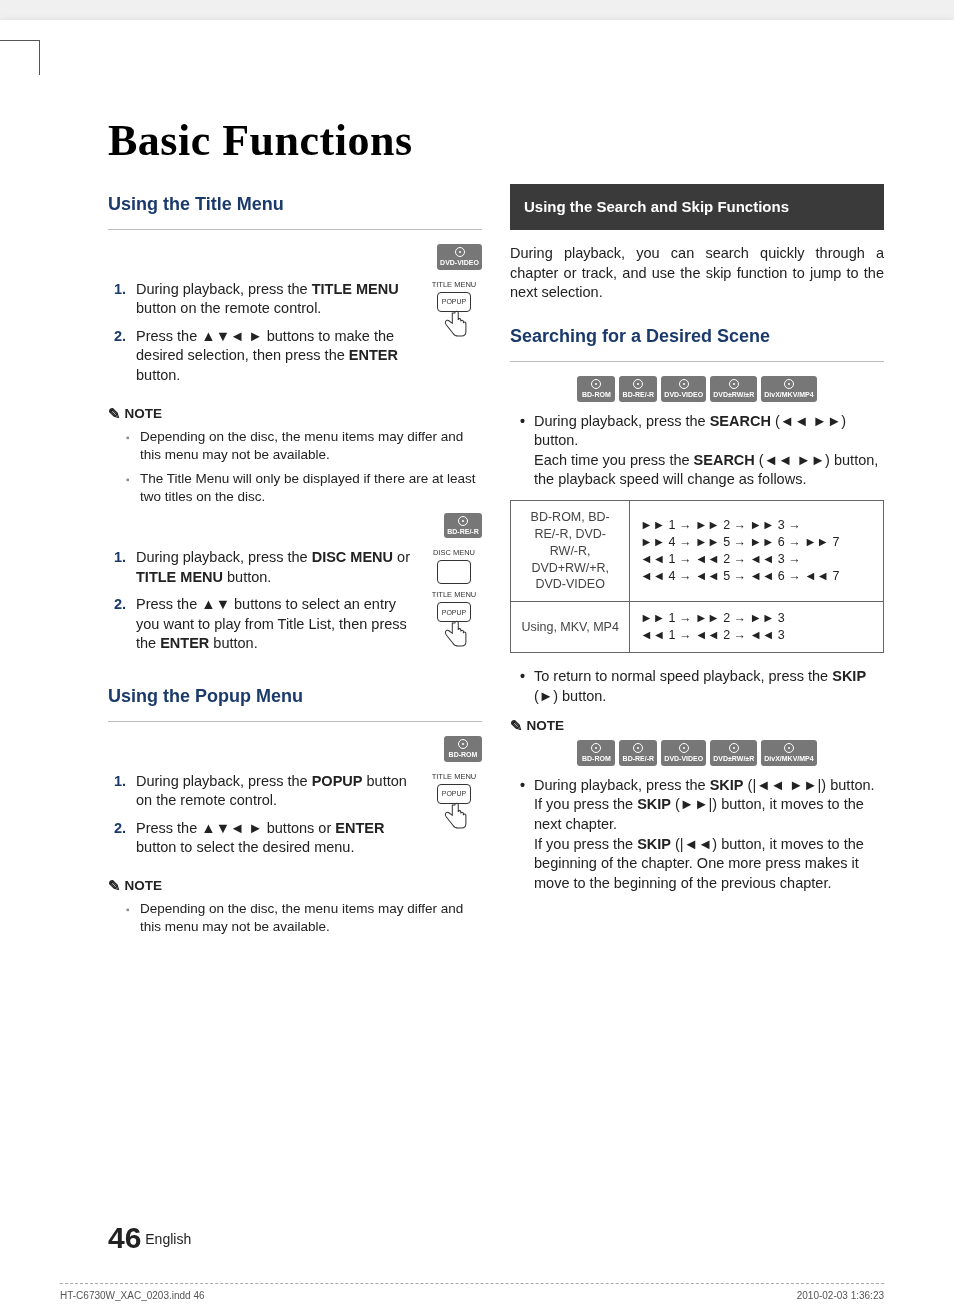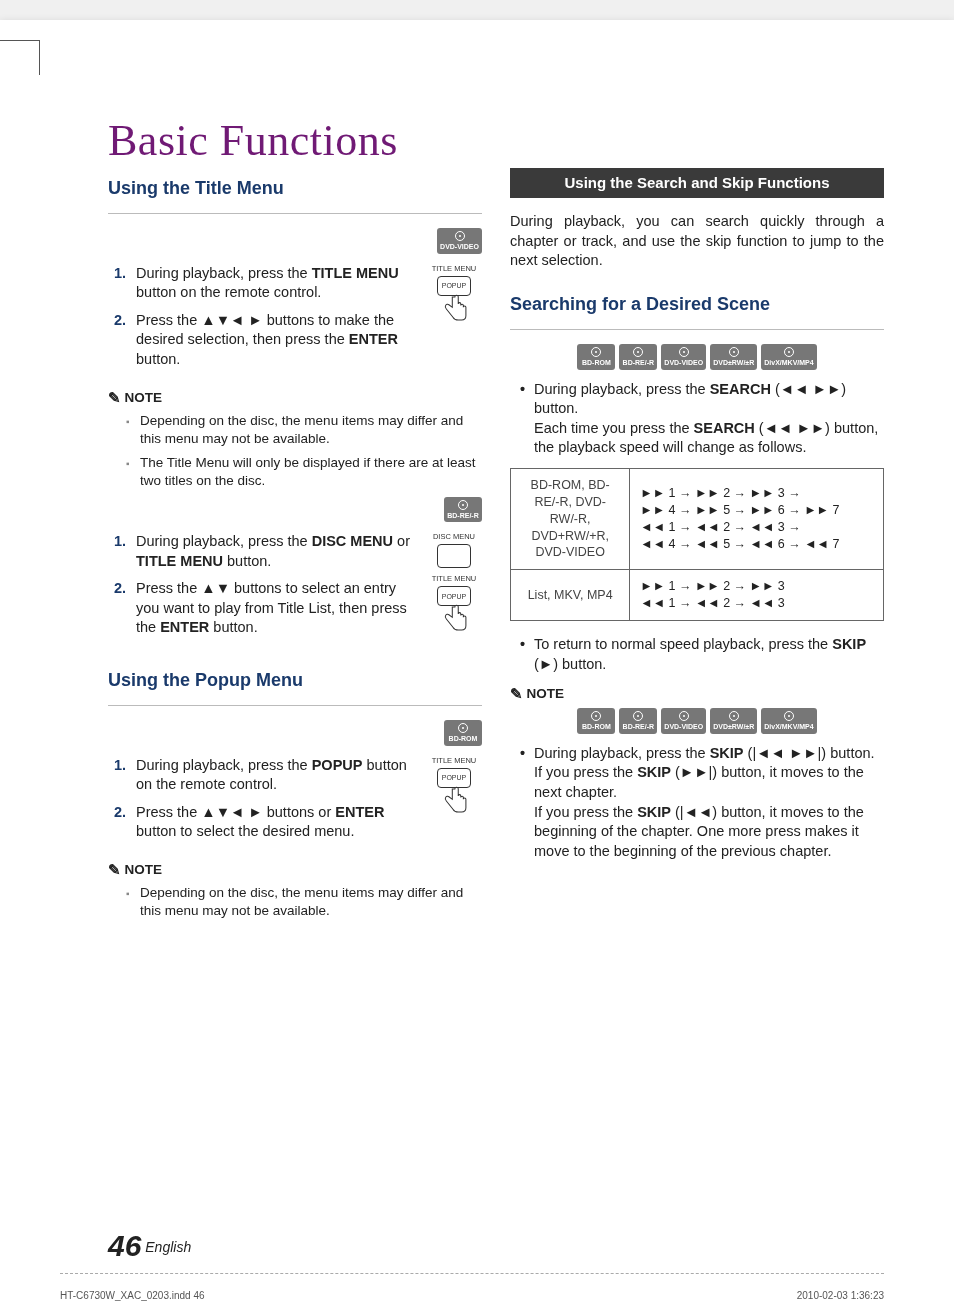--- a/index.html
+++ b/index.html
@@ -20,23 +20,23 @@
   }
   .topmark {
     position:absolute;
     top:20px; left:-10px;
     width:50px; height:35px;
     border-right:1.5px solid #555;
     border-top:1.5px solid #555;
   }
   .chapter-title {
     font-size: 44px;
-    font-weight: 400;
-    color: #701a75;
-    margin: 70px 0 2px 48px;
+    font-weight: 700;
+    color: #000000;
+    margin: 70px 0 18px 48px;
     font-family: "Times New Roman", serif;
     letter-spacing: 0.5px;
   }
   .cols {
     display: flex;
     gap: 28px;
     margin-left: 48px;
   }
   .col { flex: 1; font-size: 14.5px; line-height: 1.35; }
   .subhead {
@@ -75,34 +75,34 @@
   ul.bullets { list-style:none; padding-left:10px; margin:4px 0 10px; }
   ul.bullets li { position:relative; padding-left:14px; margin-bottom:8px;}
   ul.bullets li::before { content:"•"; position:absolute; left:0; font-weight:bold;}
   .note-head { font-weight:bold; font-size:13.5px; margin:10px 0 4px; display:flex; align-items:center; gap:4px;}
   .note-head .pen{font-size:15px;}
   ul.note { list-style:none; padding-left:18px; font-size:13.5px;}
   ul.note li { position:relative; padding-left:14px; margin-bottom:6px;}
   ul.note li::before { content:"▪"; position:absolute; left:0; color:#888; font-size:10px; top:3px;}
   .topic-bar {
     background:#3a3a3a; color:#fff; font-weight:bold; font-size:15px;
-    padding:5px 14px; margin-bottom:14px;text-align:center;
+    padding:13px 14px; margin-bottom:14px;
   }
   .para { margin-bottom:21px; text-align:justify;}
   table.speed { width:100%; border-collapse:collapse; font-size:12.5px; margin:8px 0 14px;}
   table.speed td { border:1px solid #666; padding:8px 10px; vertical-align:middle;}
   table.speed td:first-child{ text-align:center; color:#444;}
   .footer {
-    position:absolute; left:108px; bottom:64px; font-size:14px;font-style:italic;
+    position:absolute; left:108px; bottom:72px; font-size:14px;
   }
   .footer .pn { font-size:30px; font-weight:bold; vertical-align:-4px;}
   .imprint {
     position:absolute; bottom:26px; left:60px; right:70px;
     display:flex; justify-content:space-between; font-size:10px; color:#555;
-    border-top:0.5px dashed #aaa; padding-top:16px;
+    border-top:0.5px dashed #aaa; padding-top:6px;
   }
   .bold{font-weight:bold;}
 </style>
 </head>
 <body>
 
 <div class="page">
   <div class="topmark"></div>
 
   <h1 class="chapter-title">Basic Functions</h1>
@@ -248,21 +248,21 @@
             <tr>
           <td style="width:32%;"><span>BD-ROM, BD-RE/-R, DVD-RW/-R, DVD+RW/+R, DVD-VIDEO</span></td>
           <td>
             <div>►► 1 → ►► 2 → ►► 3 →</div>
             <div>►► 4 → ►► 5 → ►► 6 → ►► 7</div>
             <div>◄◄ 1 → ◄◄ 2 → ◄◄ 3 →</div>
             <div>◄◄ 4 → ◄◄ 5 → ◄◄ 6 → ◄◄ 7</div>
           </td>
         </tr>
         <tr>
-          <td><span>List, MKV, MP4</span></td>
+          <td><span>Using, MKV, MP4</span></td>
           <td>
             <div>►► 1 → ►► 2 → ►► 3</div>
             <div>◄◄ 1 → ◄◄ 2 → ◄◄ 3</div>
           </td>
         </tr>
       </tbody>
         </table>
       <ul class="bullets">
         <li><span>To return to normal speed playback, press the </span><span class="bold">SKIP</span><span> (►) </span><span>button.</span></li>
       </ul>

